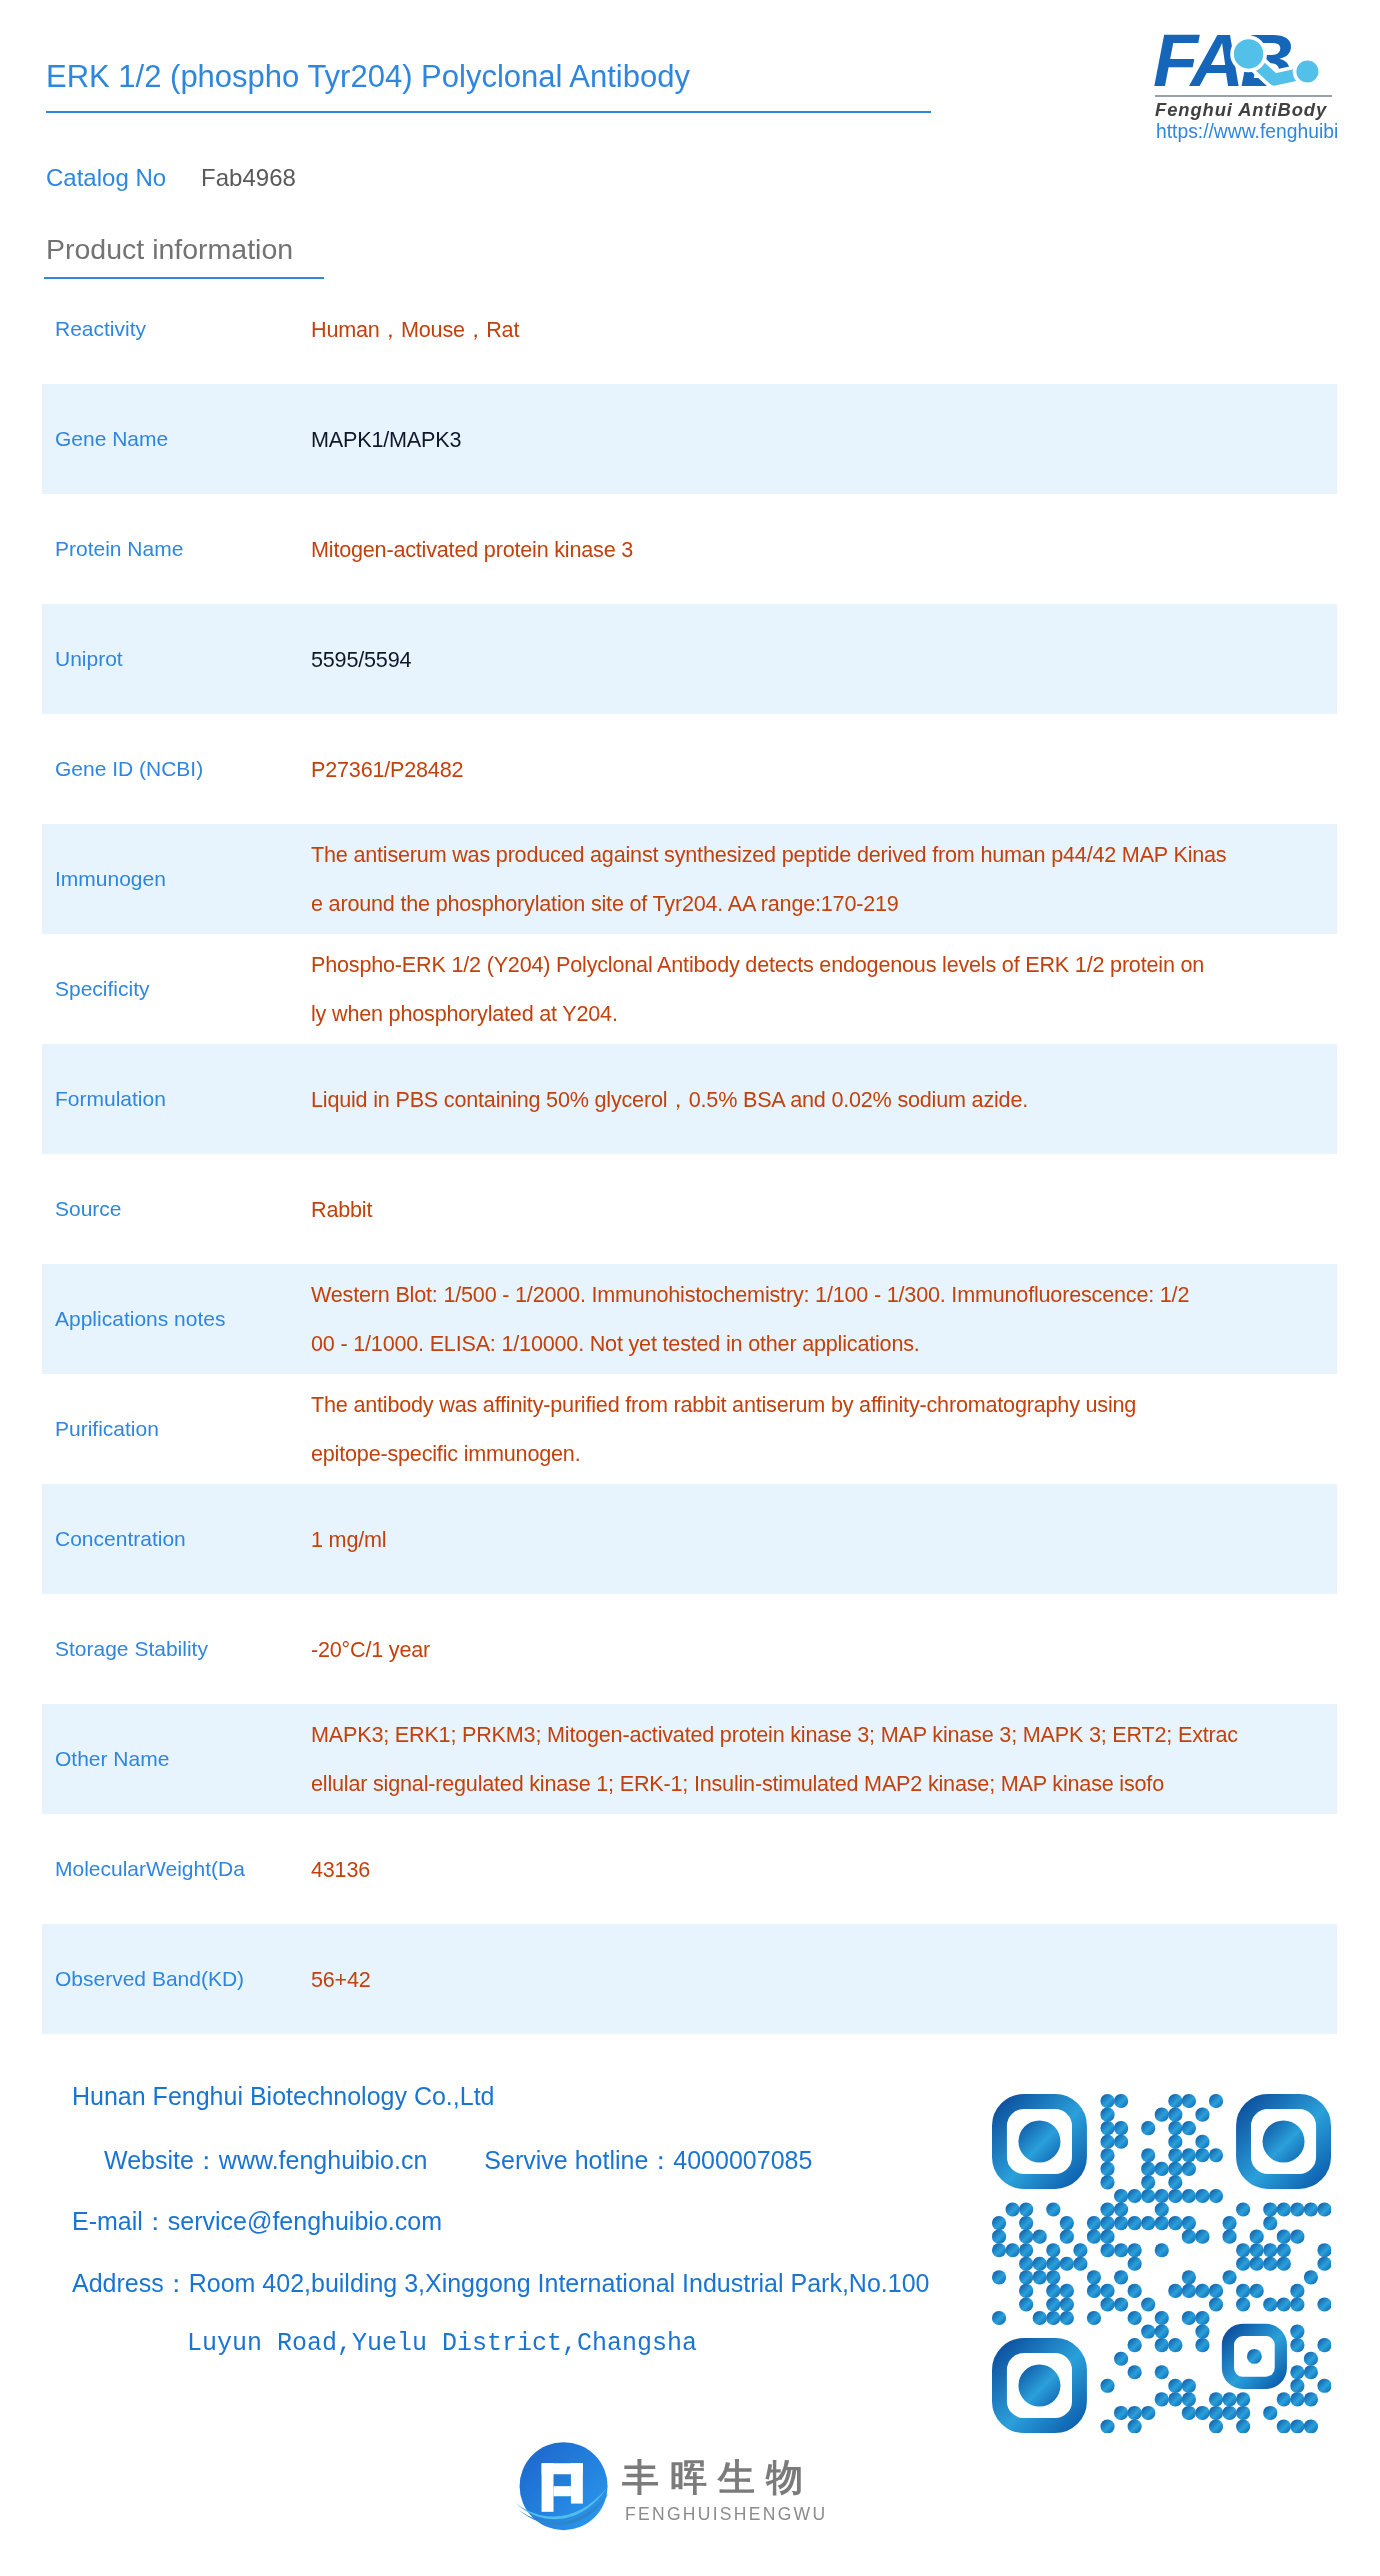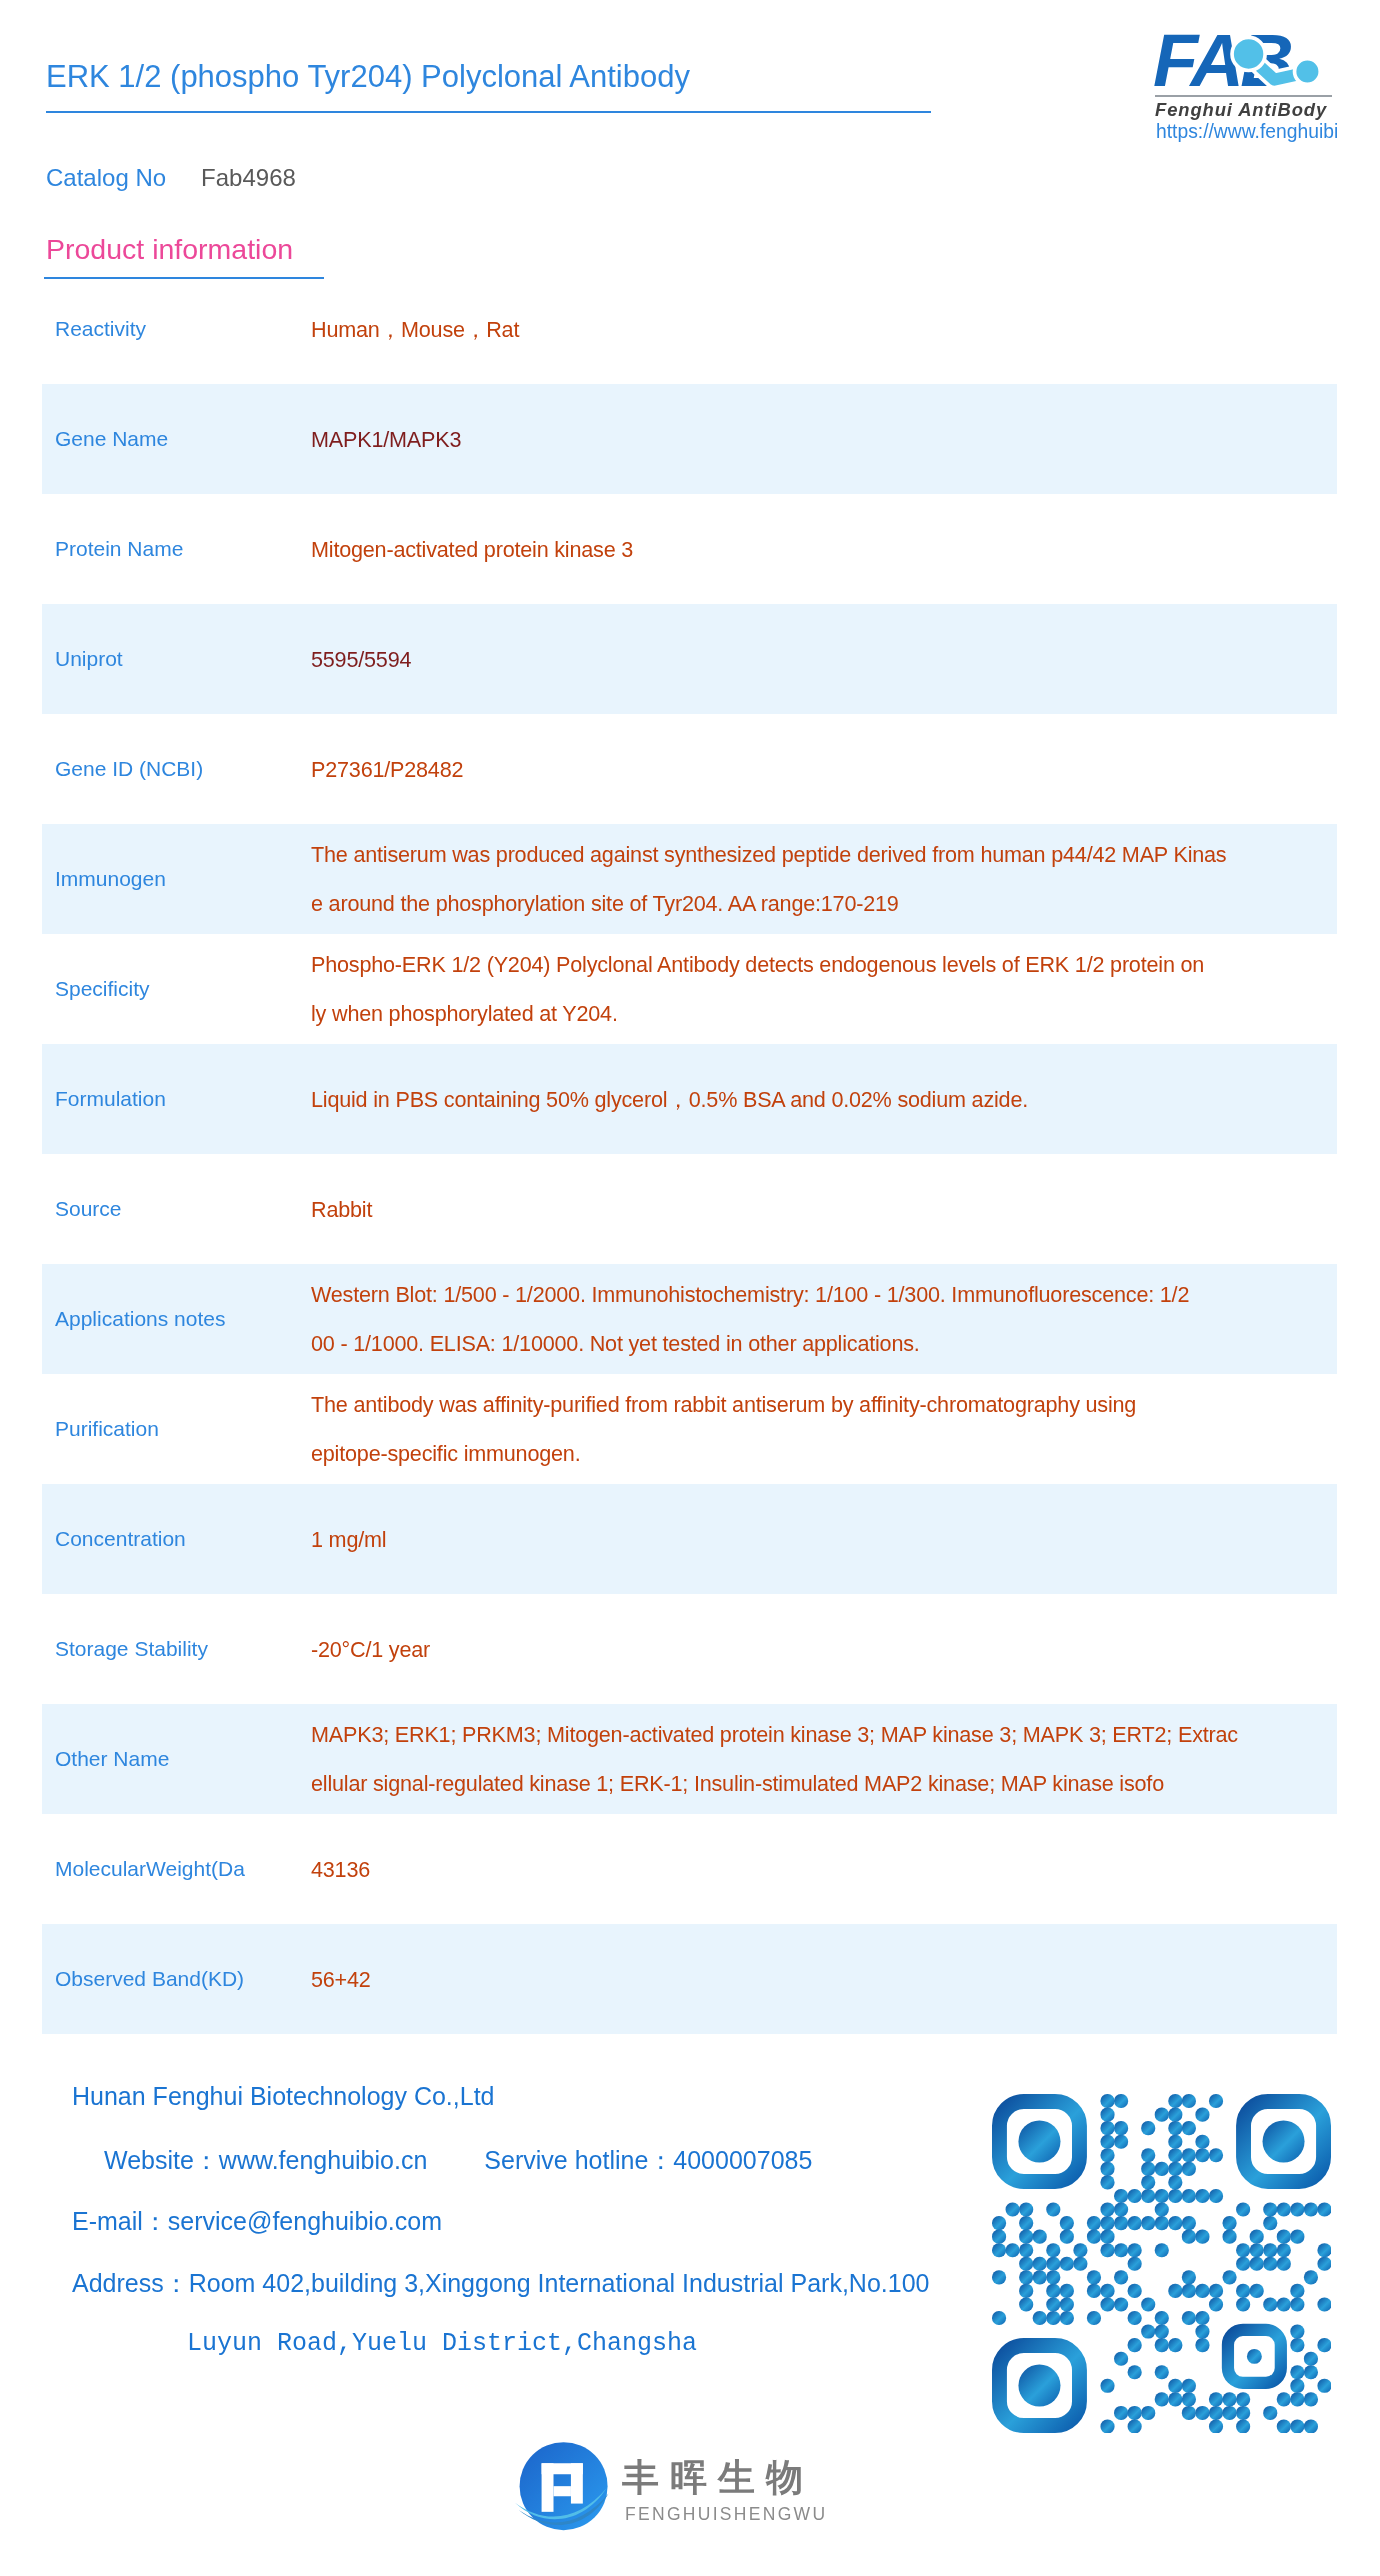--- a/index.html
+++ b/index.html
@@ -7,41 +7,41 @@
     position:relative;width:1292px;height:2576px;background:#ffffff;
     overflow:hidden;font-family:"Liberation Sans",sans-serif;padding-left:47px;
   }
   .abs{position:absolute;}
   
   .title{left:46px;top:59px;font-size:31px;color:#2e86de;letter-spacing:0px;}
   .title-rule{left:46px;top:111px;width:885px;height:1.8px;background:#2e86de;}
   .catalog{left:46px;top:164px;font-size:24px;}
   .catalog .lab{color:#2e86de;}
   .catalog .val{color:#595959;margin-left:35px;}
-  .section-heading{left:46px;top:233px;font-size:28.5px;color:#ec4899;}
+  .section-heading{left:46px;top:233px;font-size:28.5px;color:#737373;}
   .section-rule{left:44px;top:277px;width:280px;height:1.8px;background:#2e86de;}
 
   
   .brand-fab{left:1153px;top:29px;width:184px;height:64px;font-size:74px;line-height:64px;
     font-weight:bold;font-style:italic;color:#1566b8;letter-spacing:-3.7px;}
   .molecule{left:1153px;top:28px;pointer-events:none;}
   .brand-rule{left:1155px;top:95px;width:177px;height:1.8px;background:#9aa0a6;}
   .brand-sub{left:1155px;top:99px;width:193px;font-size:18.4px;font-weight:bold;font-style:italic;
     color:#404040;letter-spacing:0.9px;}
   .brand-url{left:1156px;top:121px;font-size:19.3px;color:#2e86de;cursor:pointer;}
 
   
   .table{left:42px;top:274px;width:1295px;}
   .row{display:flex;align-items:center;height:110px;}
   .row.shaded{background:#e8f4fd;}
   .row-label{flex:none;width:269px;padding-left:13px;box-sizing:border-box;
     font-size:21px;color:#2e86de;}
   .row-value{flex:1;padding-right:28px;font-size:21.6px;color:#c2410c;
     line-height:49px;white-space:pre-line;letter-spacing:-0.2px;}
-  .row-value.blue{color:#7f1d1d;}
+  .row-value.blue{color:#0f172a;}
 
   
   .footer-line{font-size:25px;color:#1a74d2;white-space:nowrap;}
   .f1{left:72px;top:2082px;}
   .f2{left:72px;top:2144px;margin-left:32px;}
   .f2 .hotline{margin-left:57px;}
   .f3{left:72px;top:2205px;}
   .f4{left:72px;top:2267px;}
   .f5{left:187px;top:2329px;font-family:Liberation Mono, monospace;}
 

